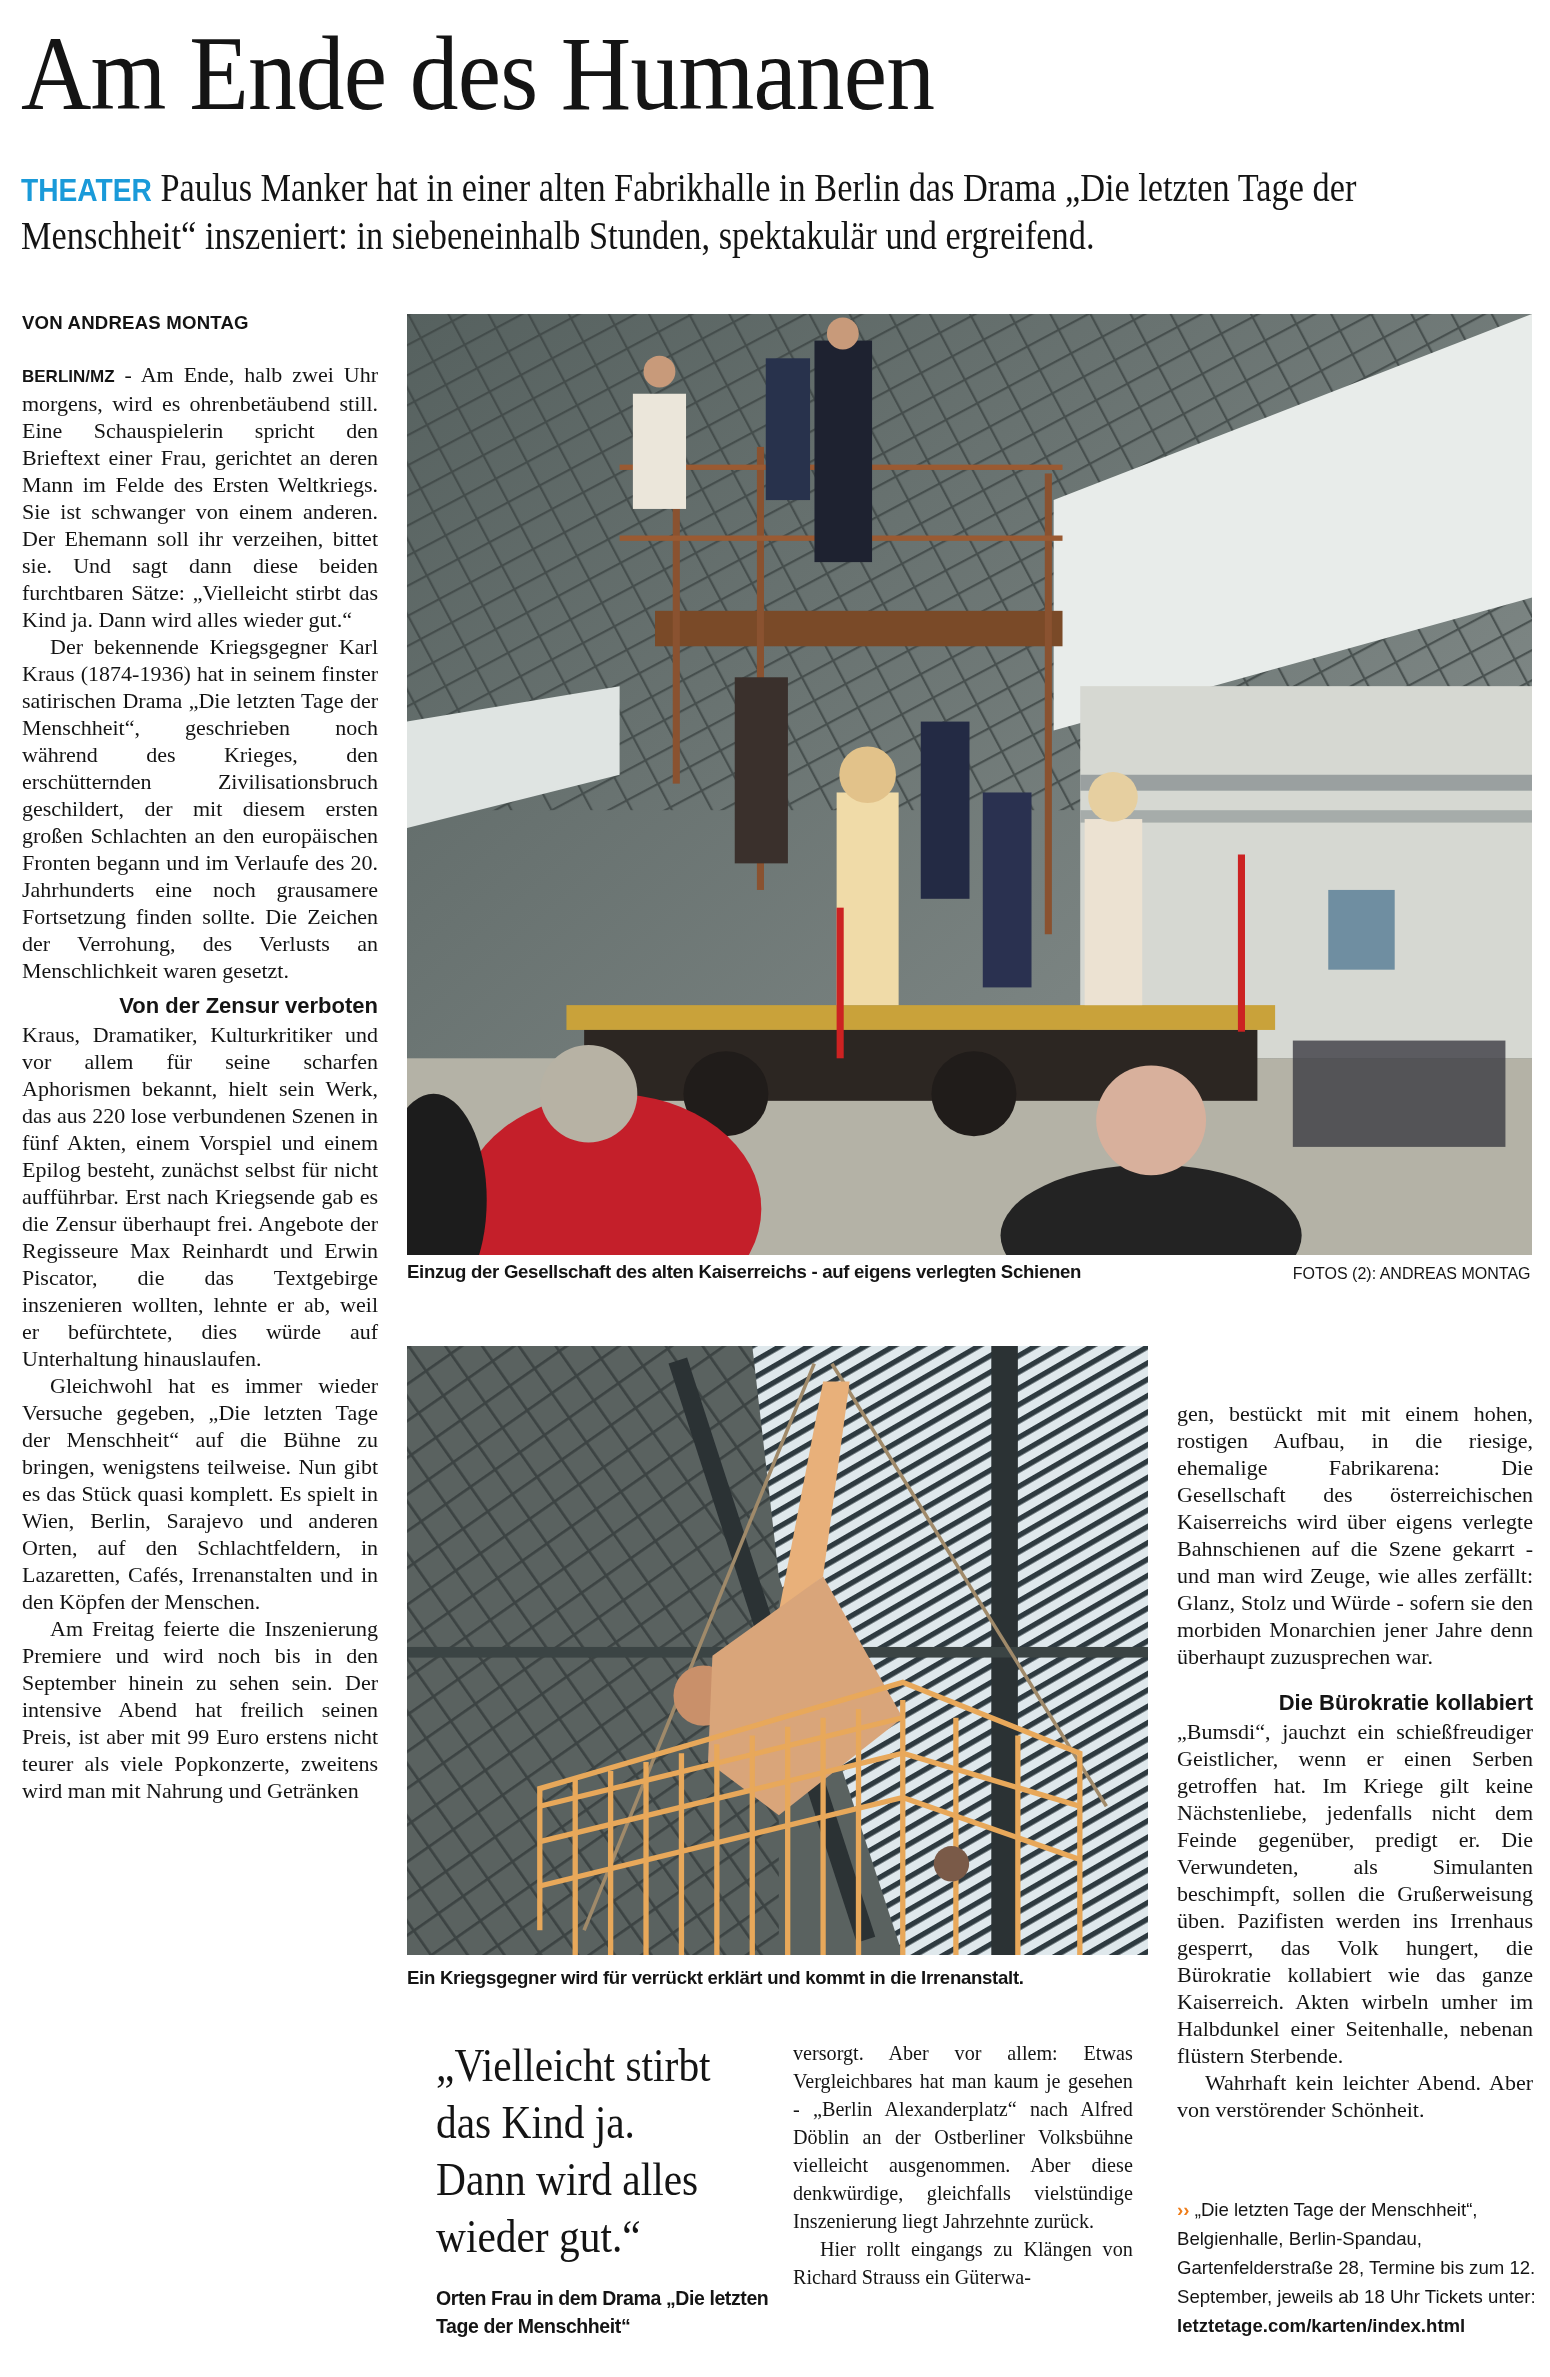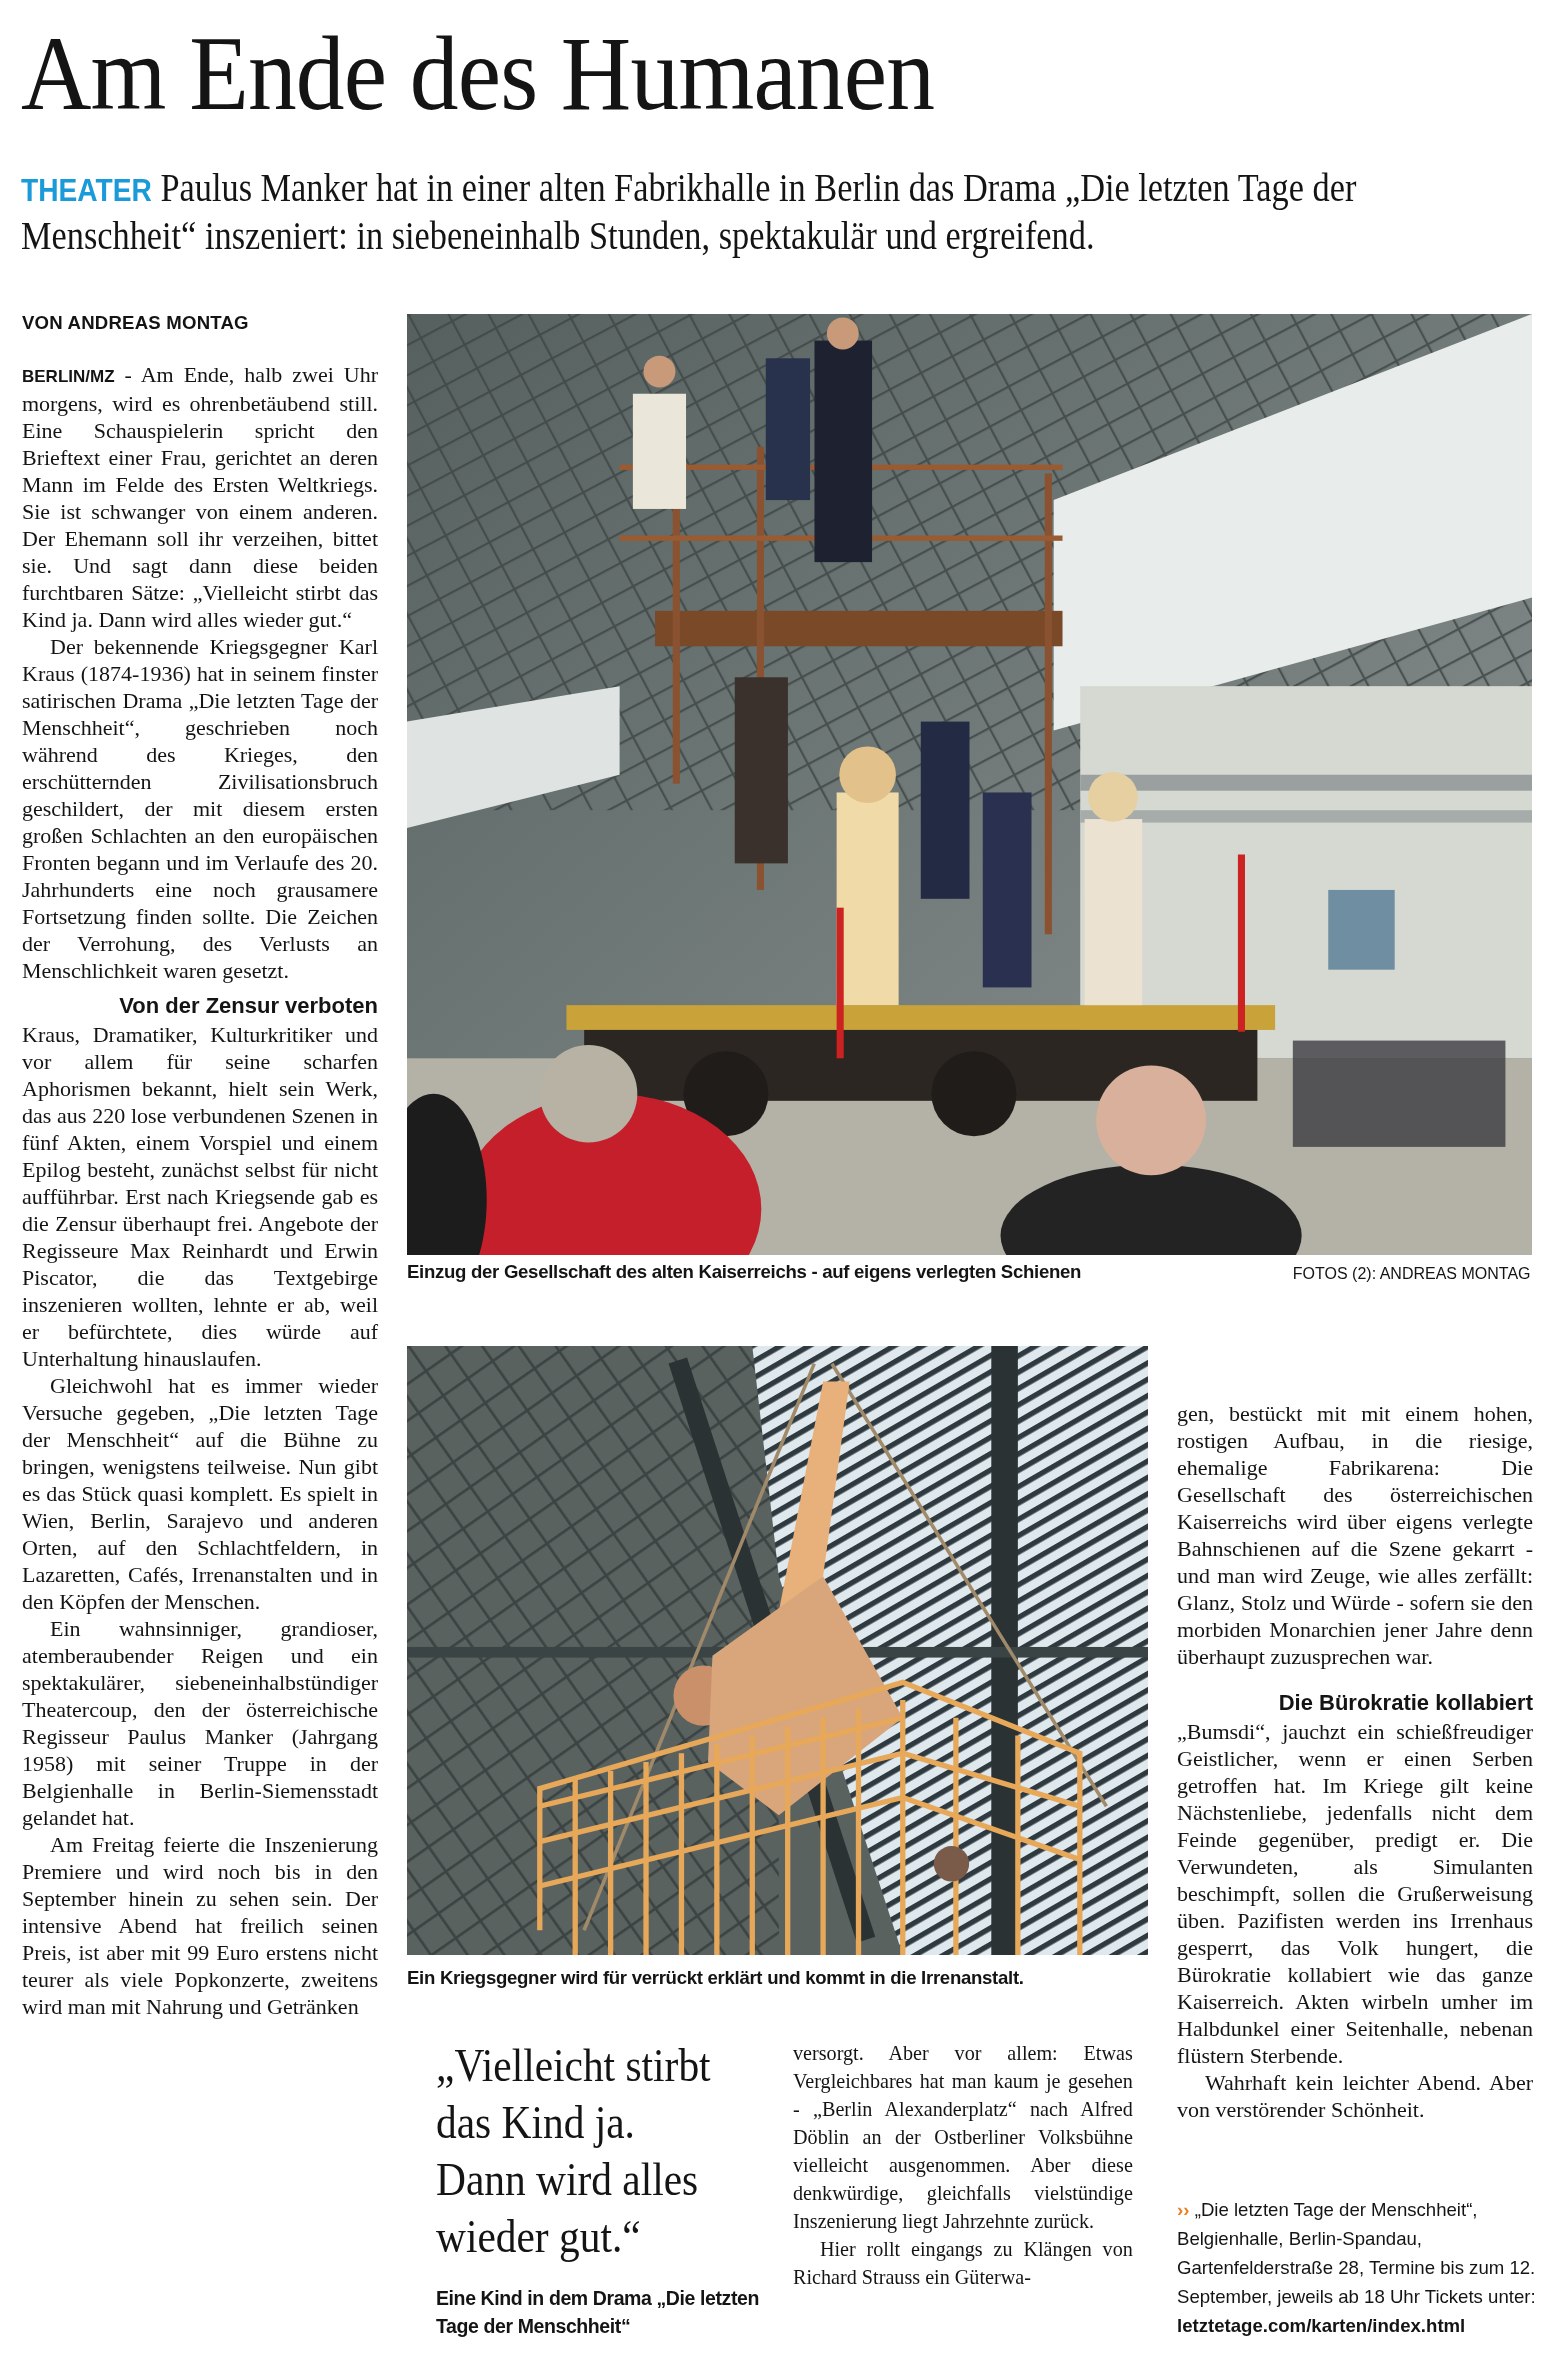--- a/index.html
+++ b/index.html
@@ -68,21 +68,20 @@
 </div>
 
 <div class="byline">VON ANDREAS MONTAG</div>
 
 <div class="col col-left">
   <p><span class="dateline">BERLIN/MZ</span><span> - Am Ende, halb zwei Uhr morgens, wird es ohrenbetäubend still. Eine Schauspielerin spricht den Brieftext einer Frau, gerichtet an deren Mann im Felde des Ersten Weltkriegs. Sie ist schwanger von einem anderen. Der Ehemann soll ihr verzeihen, bittet sie. Und sagt dann diese beiden furchtbaren Sätze: „Vielleicht stirbt das Kind ja. Dann wird alles wieder gut.“</span></p>
   <p class="indent">Der bekennende Kriegsgegner Karl Kraus (1874-1936) hat in seinem finster satirischen Drama „Die letzten Tage der Menschheit“, geschrieben noch während des Krieges, den erschütternden Zivilisationsbruch geschildert, der mit diesem ersten großen Schlachten an den europäischen Fronten begann und im Verlaufe des 20. Jahrhunderts eine noch grausamere Fortsetzung finden sollte. Die Zeichen der Verrohung, des Verlusts an Menschlichkeit waren gesetzt.</p>
   <h3>Von der Zensur verboten</h3>
   <p>Kraus, Dramatiker, Kulturkritiker und vor allem für seine scharfen Aphorismen bekannt, hielt sein Werk, das aus 220 lose verbundenen Szenen in fünf Akten, einem Vorspiel und einem Epilog besteht, zunächst selbst für nicht aufführbar. Erst nach Kriegsende gab es die Zensur überhaupt frei. Angebote der Regisseure Max Reinhardt und Erwin Piscator, die das Textgebirge inszenieren wollten, lehnte er ab, weil er befürchtete, dies würde auf Unterhaltung hinauslaufen.</p>
   <p class="indent">Gleichwohl hat es immer wieder Versuche gegeben, „Die letzten Tage der Menschheit“ auf die Bühne zu bringen, wenigstens teilweise. Nun gibt es das Stück quasi komplett. Es spielt in Wien, Berlin, Sarajevo und anderen Orten, auf den Schlachtfeldern, in Lazaretten, Cafés, Irrenanstalten und in den Köpfen der Menschen.</p>
-  <p class="indent">Ein wahnsinniger, grandioser, atemberaubender Reigen und ein spektakulärer, siebeneinhalbstündiger Theatercoup, den der österreichische Regisseur Paulus Manker (Jahrgang 1958) mit seiner Truppe in der Belgienhalle in Berlin-Siemensstadt gelandet hat.</p>
   <p class="indent">Am Freitag feierte die Inszenierung Premiere und wird noch bis in den September hinein zu sehen sein. Der intensive Abend hat freilich seinen Preis, ist aber mit 99 Euro erstens nicht teurer als viele Popkonzerte, zweitens wird man mit Nahrung und Getränken</p>
 </div>
 
 <div class="photo photo1">
   <svg viewBox="0 0 1270 1062" preserveAspectRatio="none">
     <defs>
       <linearGradient id="roof1" x1="0" y1="0" x2="1" y2="1">
         <stop offset="0" stop-color="#56615f"></stop>
           <stop offset="1" stop-color="#8d9593"></stop>
       </linearGradient>
@@ -184,21 +183,21 @@
       <line x1="560" y1="400" x2="560" y2="688"></line>
       <line x1="620" y1="420" x2="620" y2="688"></line>
       <line x1="690" y1="440" x2="690" y2="688"></line>
     </g>
     <circle cx="615" cy="585" r="20" fill="#7a5a48"></circle>
   </svg>
 </div>
 <div class="caption" style="left:407px; top:1967px;">Ein Kriegsgegner wird für verrückt erklärt und kommt in die Irrenanstalt.</div>
 
 <div class="pullquote">„Vielleicht stirbt das Kind ja. Dann wird alles wieder gut.“</div>
-<div class="pullquote-attr">Eine Kind in dem Drama „Die letzten Tage der Menschheit“</div>
+<div class="pullquote-attr">Orten Frau in dem Drama „Die letzten Tage der Menschheit“</div>
 
 <div class="col col-mid">
   <p>versorgt. Aber vor allem: Etwas Vergleichbares hat man kaum je gesehen - „Berlin Alexanderplatz“ nach Alfred Döblin an der Ostberliner Volksbühne vielleicht ausgenommen. Aber diese denkwürdige, gleichfalls vielstündige Inszenierung liegt Jahrzehnte zurück.</p>
   <p class="indent">Hier rollt eingangs zu Klängen von Richard Strauss ein Güterwa-</p>
 </div>
 
 <div class="col col-right">
   <p>gen, bestückt mit mit einem hohen, rostigen Aufbau, in die riesige, ehemalige Fabrikarena: Die Gesellschaft des österreichischen Kaiserreichs wird über eigens verlegte Bahnschienen auf die Szene gekarrt - und man wird Zeuge, wie alles zerfällt: Glanz, Stolz und Würde - sofern sie den morbiden Monarchien jener Jahre denn überhaupt zuzusprechen war.</p>
   <h3 style="margin-top:19.5px;">Die Bürokratie kollabiert</h3>
   <p>„Bumsdi“, jauchzt ein schießfreudiger Geistlicher, wenn er einen Serben getroffen hat. Im Kriege gilt keine Nächstenliebe, jedenfalls nicht dem Feinde gegenüber, predigt er. Die Verwundeten, als Simulanten beschimpft, sollen die Grußerweisung üben. Pazifisten werden ins Irrenhaus gesperrt, das Volk hungert, die Bürokratie kollabiert wie das ganze Kaiserreich. Akten wirbeln umher im Halbdunkel einer Seitenhalle, nebenan flüstern Sterbende.</p>

